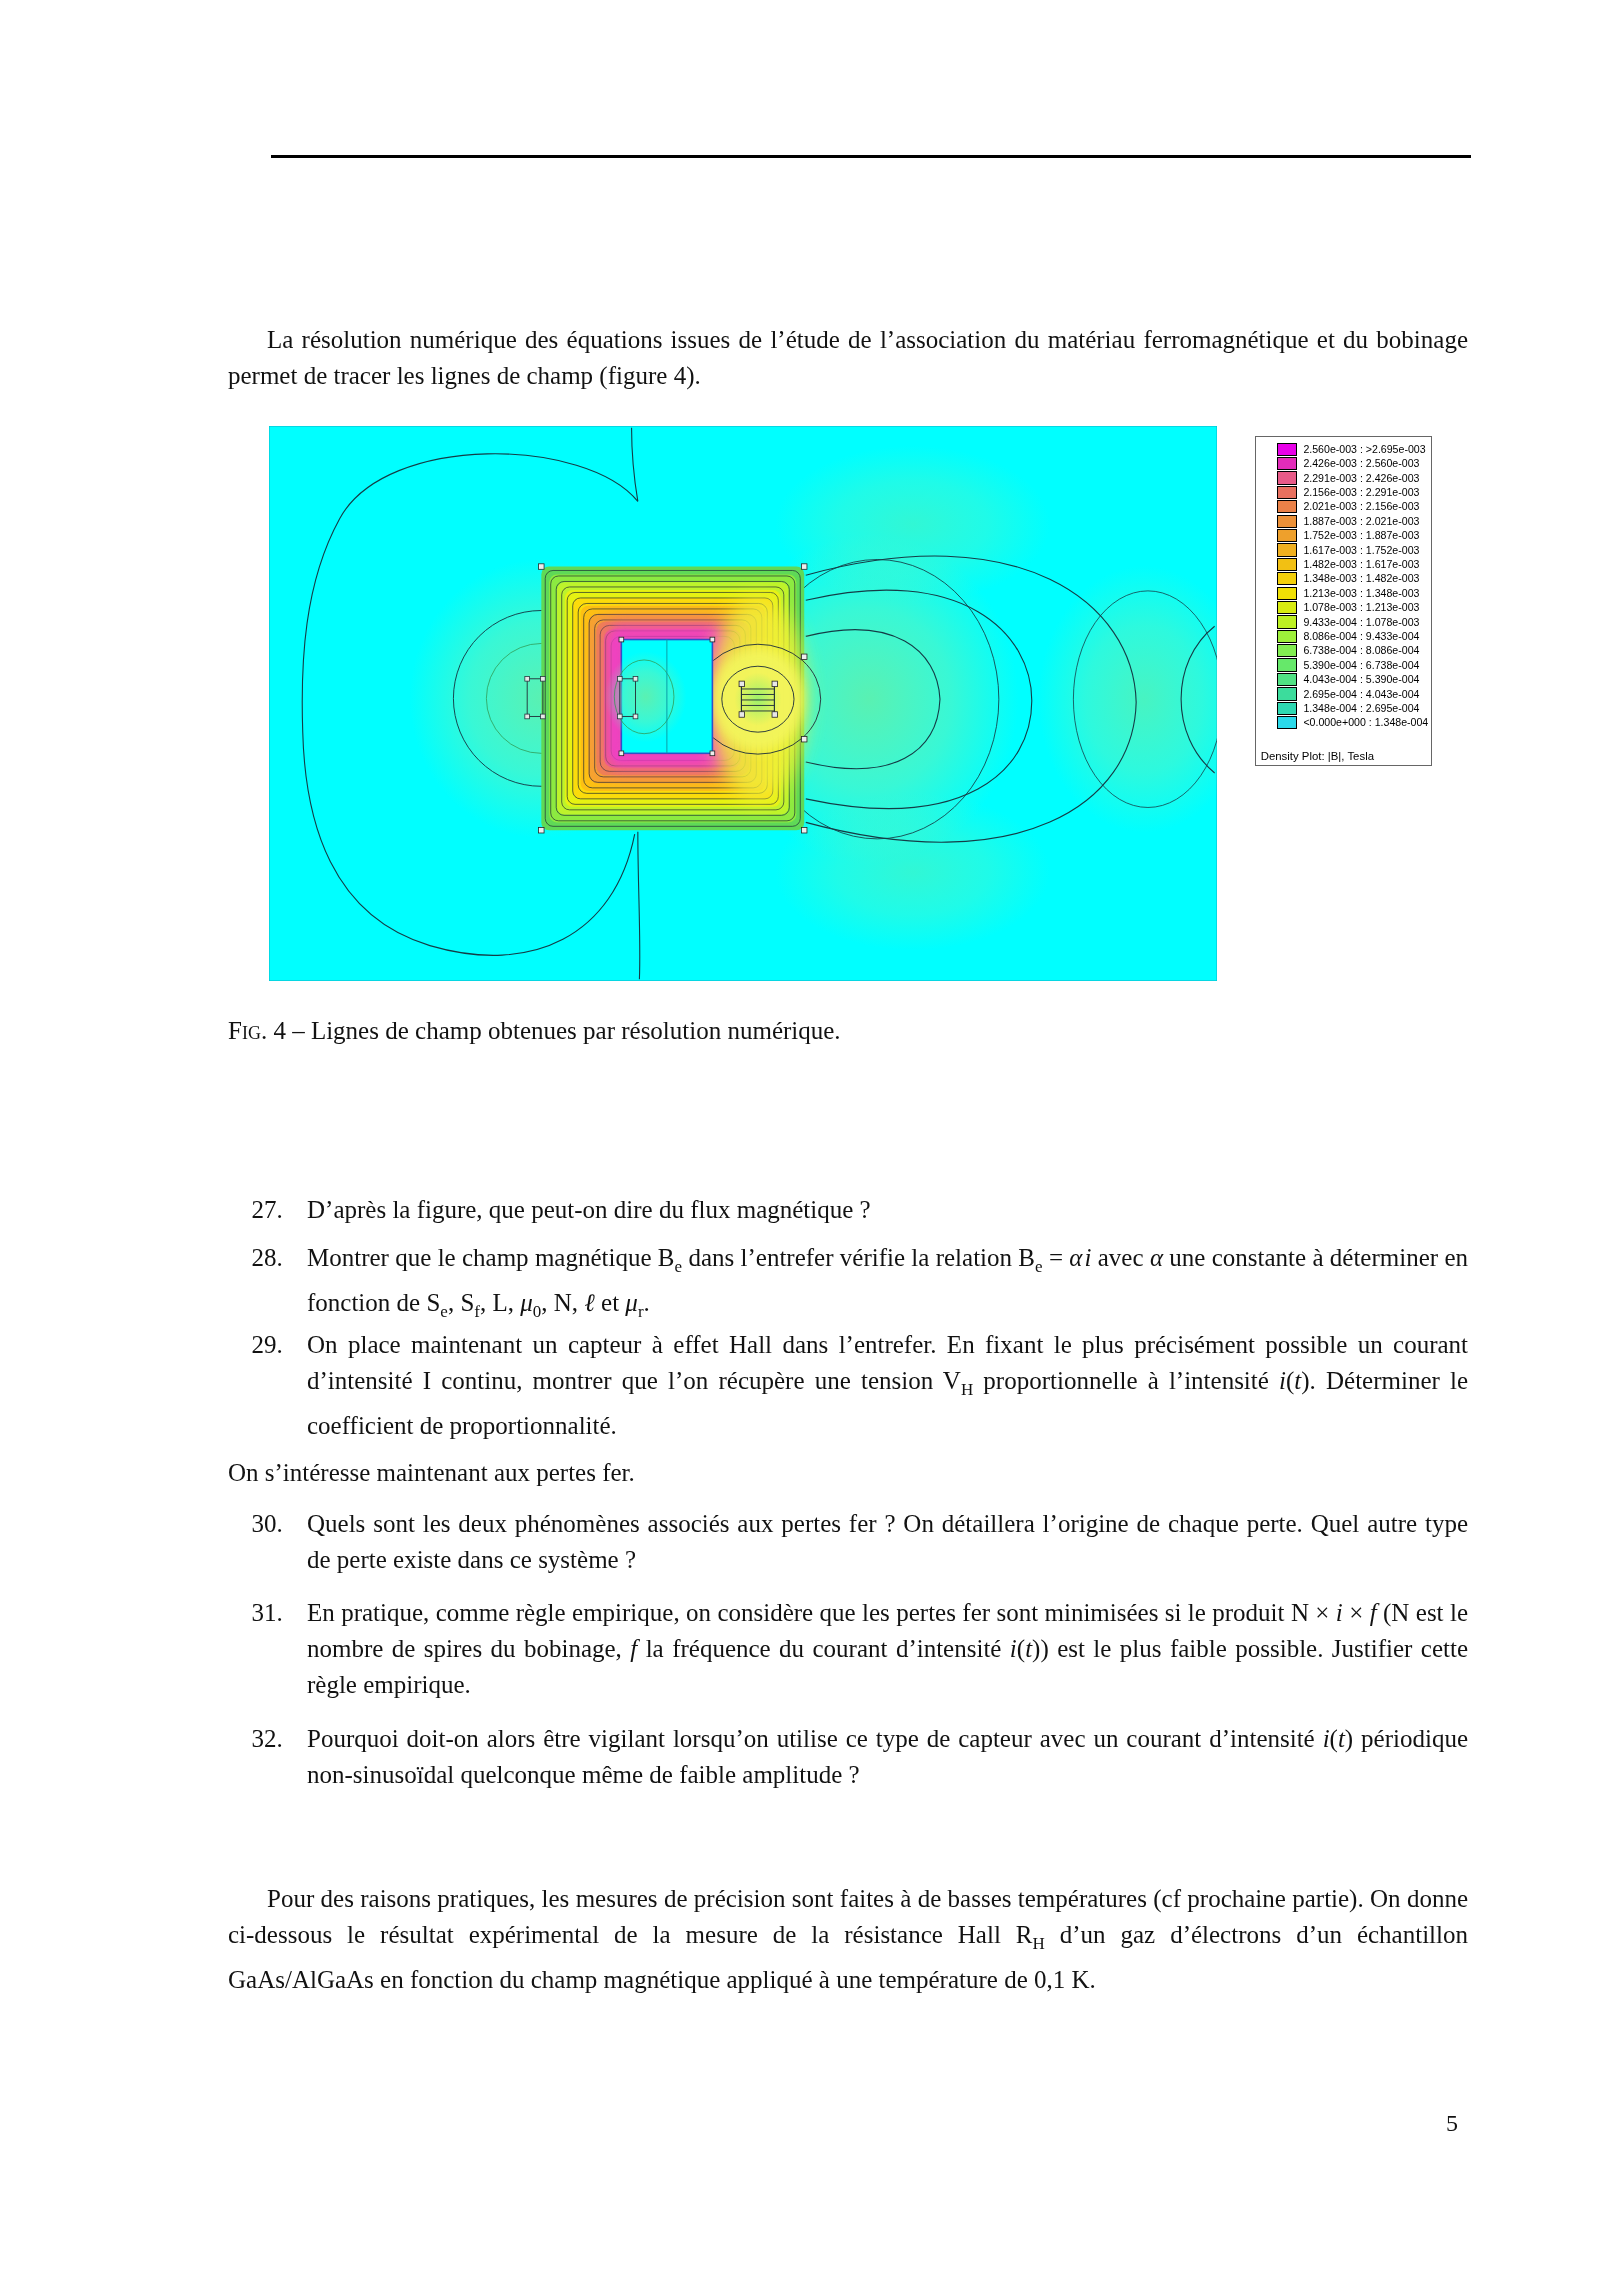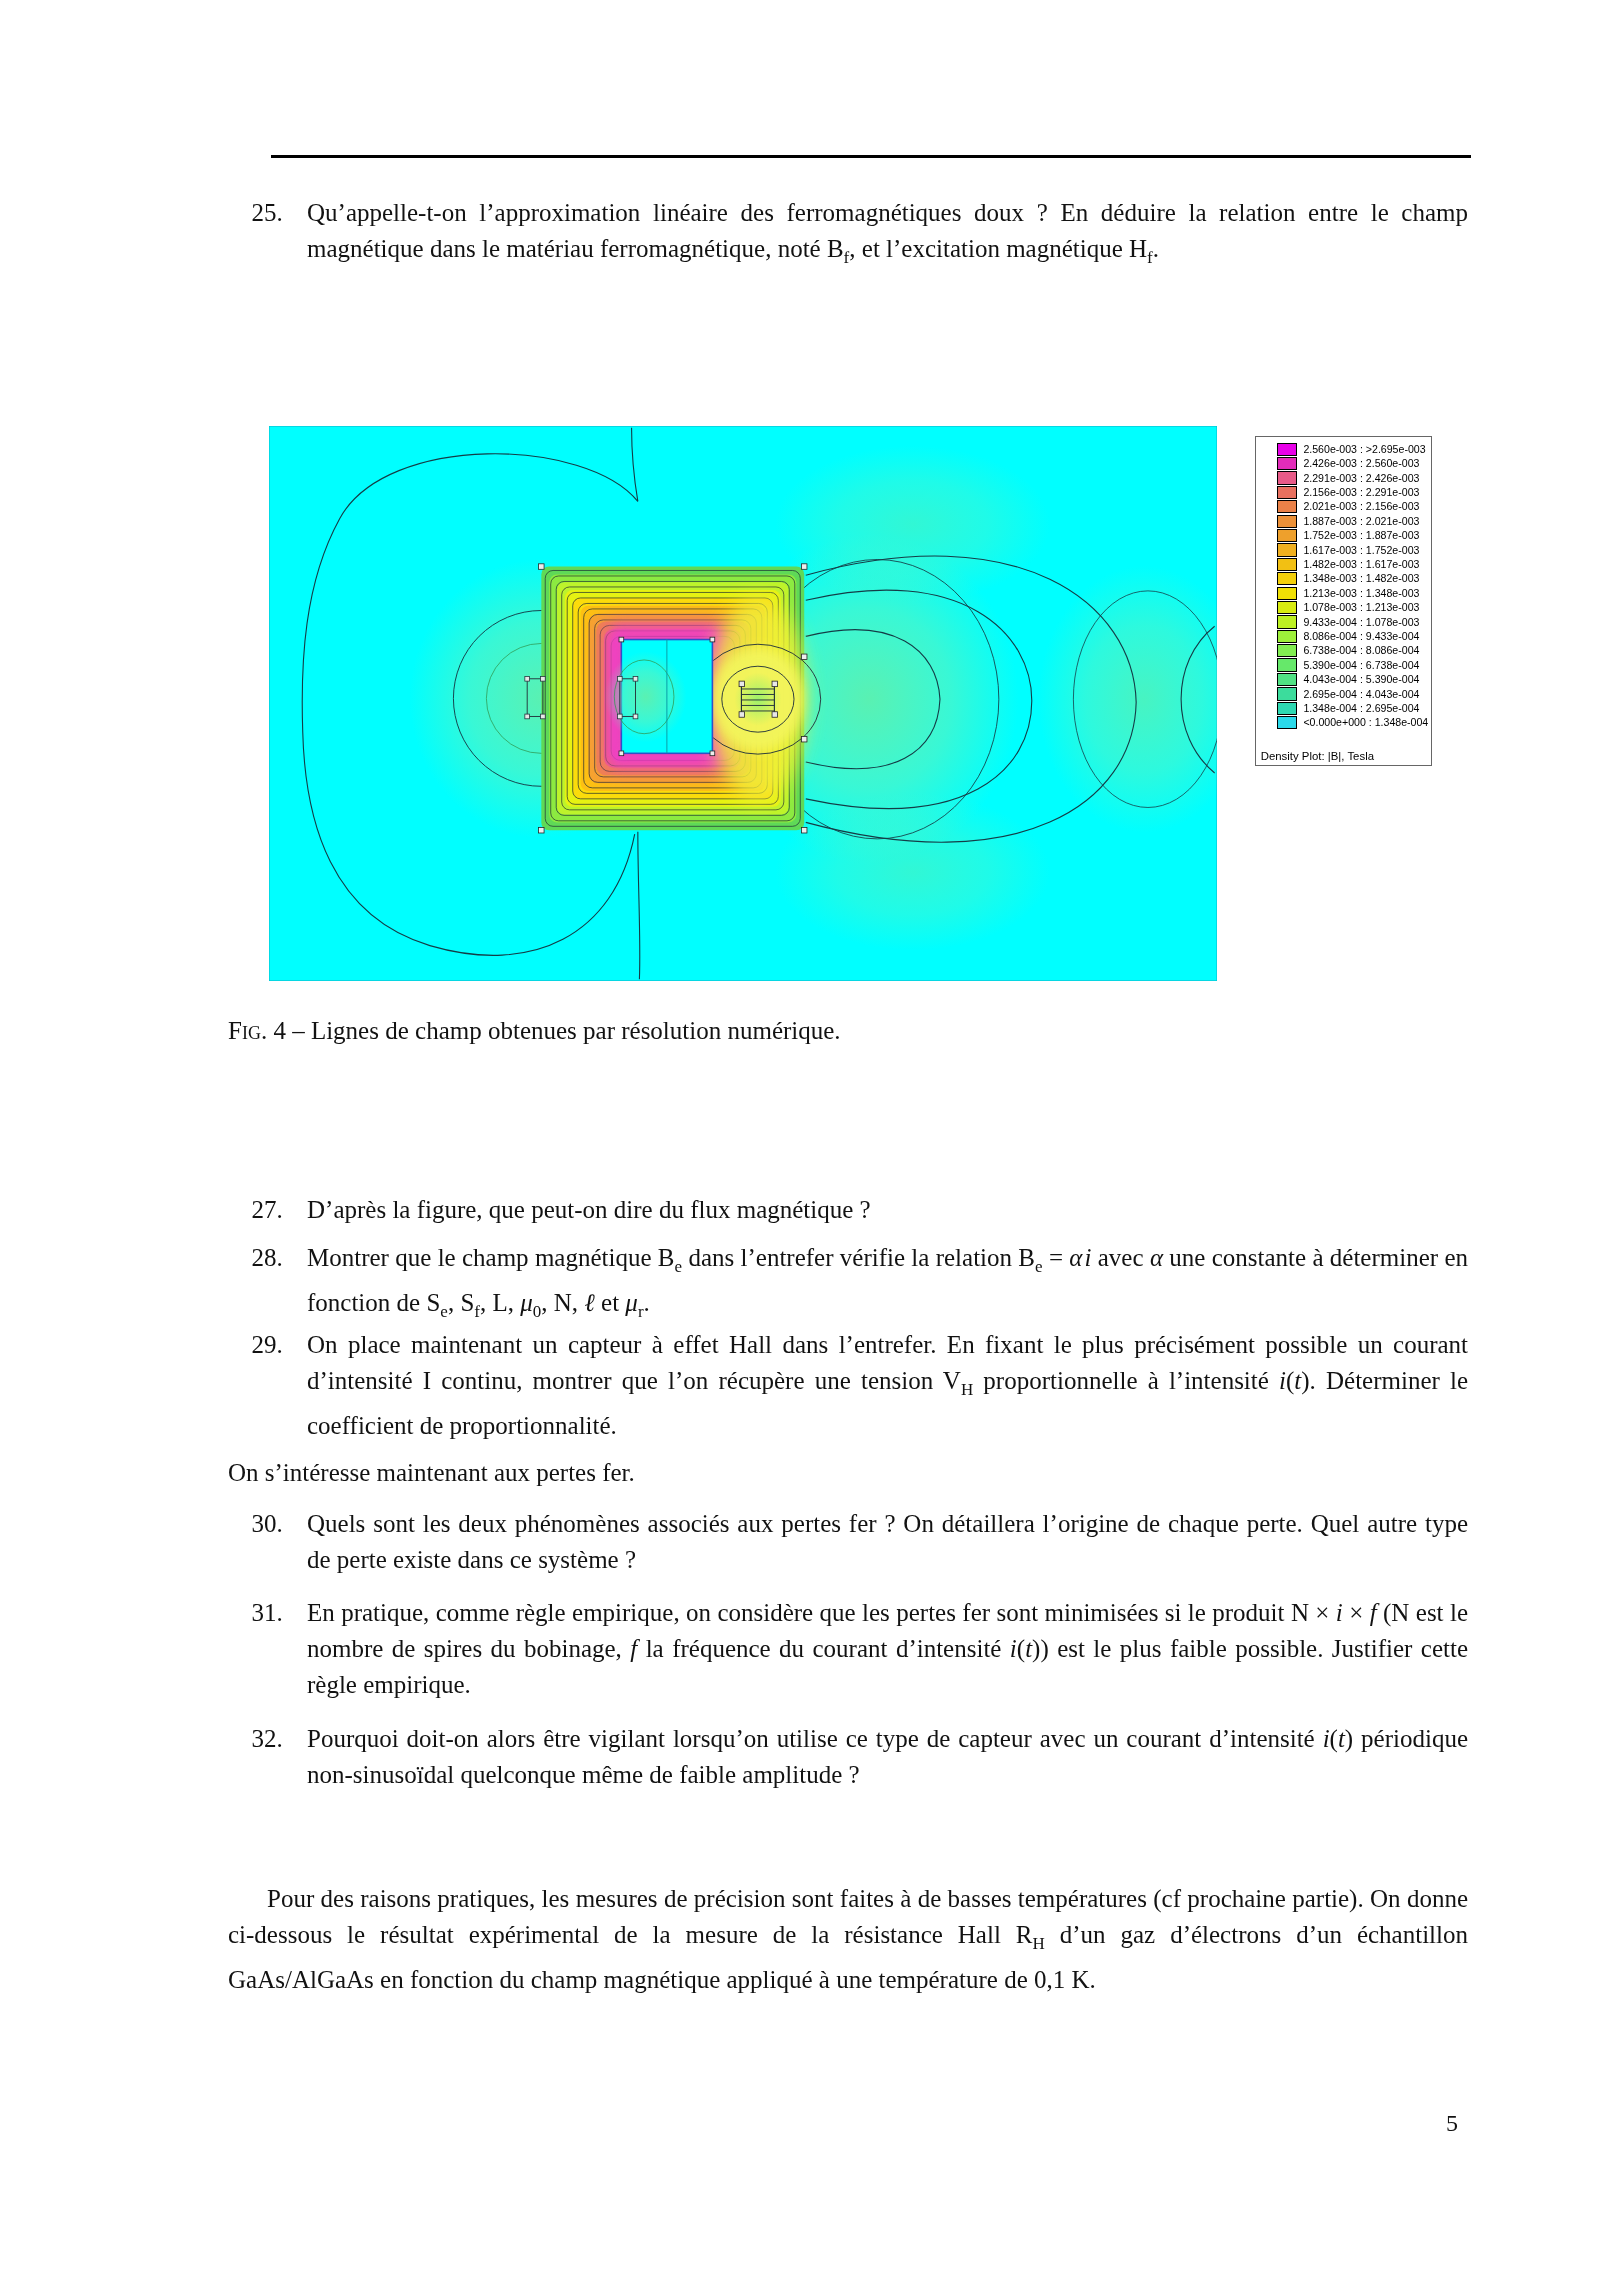--- a/index.html
+++ b/index.html
@@ -27,25 +27,22 @@
   .section-num{margin-right:41px;}
   .pagenum{left:1446px;top:2110px;font-size:24px;}
 </style>
 </head>
 <body>
 
 <div class="page">
 
   <div class="abs head-rule"></div>
 
-  <div class="abs flow qitem" style="top:195px;">
-    <span class="qnum">25.</span>
-    <div>Qu’appelle-t-on l’approximation linéaire des ferromagnétiques doux ? En déduire la relation entre le champ magnétique dans le matériau ferromagnétique, noté B<sub>f</sub>, et l’excitation magnétique H<sub>f</sub>.</div>
-  </div>
-
+
+  <div class="abs flow indent" style="top:322px;">La résolution numérique des équations issues de l’étude de l’association du matériau ferromagnétique et du bobinage permet de tracer les lignes de champ (figure 4).</div>
 
   <div class="abs figure-wrap">
     <svg width="948" height="555" viewBox="0 0 1208 707">
       <defs>
         <radialGradient id="halo" cx="50%" cy="50%" r="50%">
           <stop offset="0%" stop-color="#5ef0ae" stop-opacity="0.95"></stop>
           <stop offset="55%" stop-color="#66f2b4" stop-opacity="0.55"></stop>
           <stop offset="100%" stop-color="#66f2b4" stop-opacity="0"></stop>
         </radialGradient>
         <radialGradient id="haloIn" cx="50%" cy="50%" r="50%">

